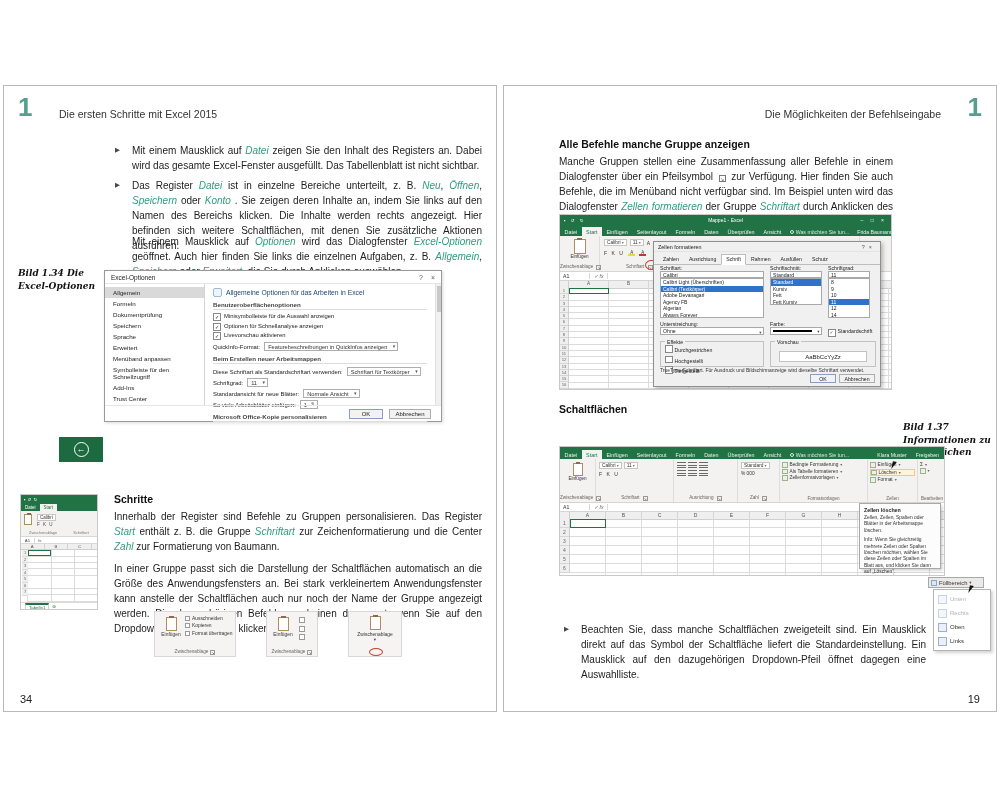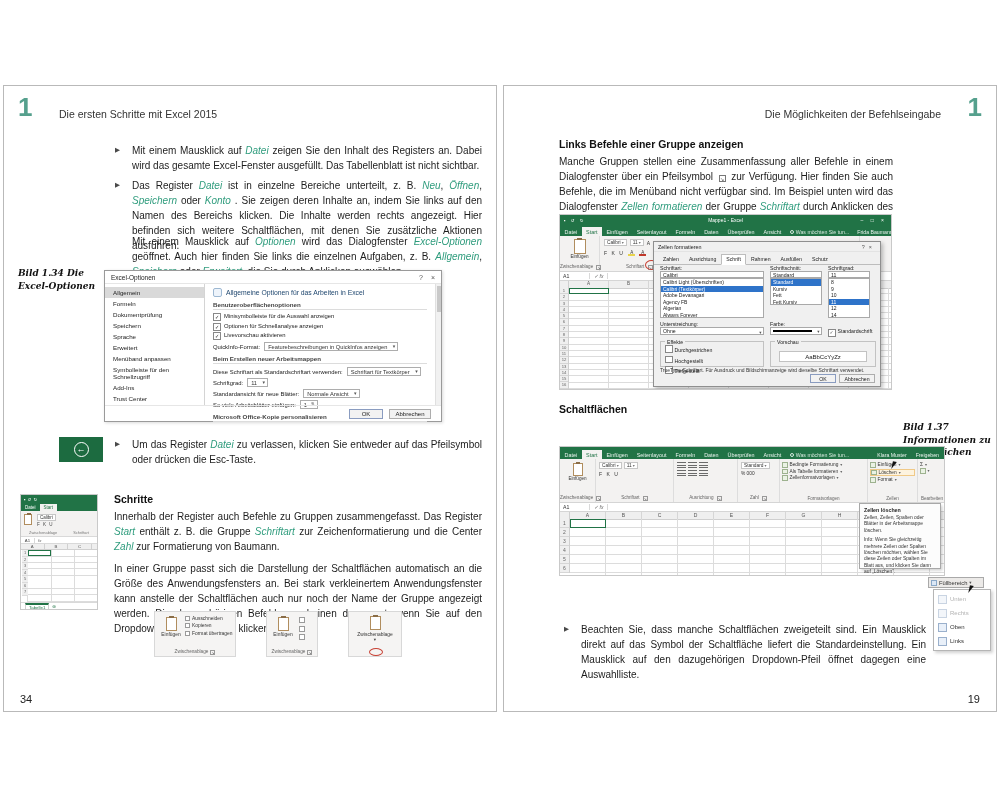--- a/index.html
+++ b/index.html
@@ -316,27 +316,23 @@
       </div>
       <div class="dfoot">
         <div class="dbtn">OK</div>
         <div class="dbtn cancel">Abbrechen</div>
       </div>
     </div>
 
     <div class="backbtn">
       <span class="backcirc">←</span>
     </div>
-    <div class="bullet" style="left:111px; top:351px; width:367px;">
-      <span class="arr">▶</span>
-      <div class="btxt"><span>Um das Register </span><span class="kw">Datei</span><span> zu verlassen, klicken Sie entweder auf das Pfeilsymbol oder drücken die Esc-Taste.</span></div>
-    </div>
 
     <div class="subhead" style="top:407px;">Schritte</div>
-    <div class="para" style="left:110px; top:423px; width:368px;"><span>Innerhalb der Register auch Befehle zu Gruppen zusammengefasst. Das Register </span><span class="kw">Start</span><span> enthält z. B. die Gruppe </span><span class="kw">Schriftart</span><span> zur Zeichenformatierung und die Center </span><span class="kw">Zahl</span><span> zur Formatierung von Baumann.</span></div>
+    <div class="para" style="left:110px; top:423px; width:368px;"><span>Innerhalb der Register sind Befehle zu Gruppen personalisieren. Das Register </span><span class="kw">Start</span><span> enthält z. B. die Gruppe </span><span class="kw">Schriftart</span><span> zur Zeichenformatierung und die Center </span><span class="kw">Zahl</span><span> zur Formatierung von Baumann.</span></div>
     <div class="para" style="left:110px; top:475px; width:368px;"><span>In einer Gruppe passt sich die Darstellung der Schaltflächen automatisch an die Größe des Anwendungsfensters an. Bei stark verkleinertem Anwendungsfenster kann anstelle der Schaltflächen auch nur noch der Name der Gruppe angezeigt werden. Die dazugehörigen Befehle erscheinen dann erst, wenn Sie auf den Dropdown-Pfeil der Gruppe klicken.</span></div>
 
     <div class="miniexcel">
       <div class="mtitle">
           <span>▪</span>
           <span>↺</span>
           <span>↻</span>
         </div>
       <div class="mtabs">
           <div class="etab">Datei</div>
@@ -420,21 +416,21 @@
       <div class="redring" style="left:20px; top:36px; width:14px; height:8px;"></div>
     </div>
 
     <div class="pagenum" style="left:16px;">34</div>
   </div>
 
   <div class="page" id="page-right">
     <div class="chapnum" style="right:14px; top:8px;">1</div>
     <div class="runhead" style="right:55px; top:22px;">Die Möglichkeiten der Befehlseingabe</div>
 
-    <div class="subhead" style="left:55px; top:52px;">Links Befehle einer Gruppe anzeigen</div>
+    <div class="subhead" style="left:55px; top:52px;">Alle Befehle manche Gruppe anzeigen</div>
     <div class="para" style="left:55px; top:68px; width:334px;"><span>Manche Gruppen stellen eine Zusammenfassung aller Befehle in einem Dialogfenster über ein Pfeilsymbol </span><span class="launcher">↘</span><span> zur Verfügung. Hier finden Sie auch Befehle, die im Menüband nicht verfügbar sind. Im Beispiel unten wird das Dialogfenster </span><span class="kw">Zellen formatieren</span><span> der Gruppe </span><span class="kw">Schriftart</span><span> durch Anklicken des Pfeilsymbols angezeigt.</span></div>
 
     <div class="scr" id="scr136">
       <div class="etitle">
         <span class="eqat">▪ ↺ ↻</span>
         <span class="etname">Mappe1 - Excel</span>
         <span class="ewin">– □ ×</span>
       </div>
       <div class="etabrow">
         <div class="etabs">

